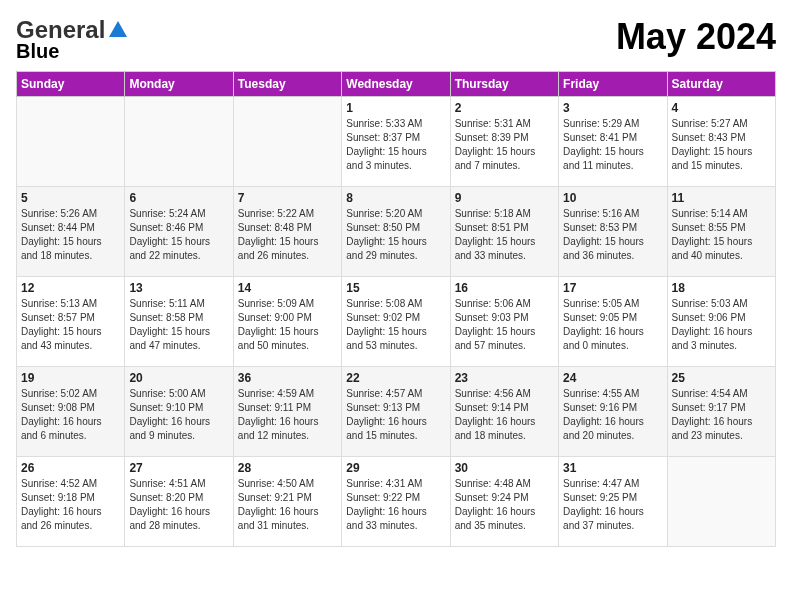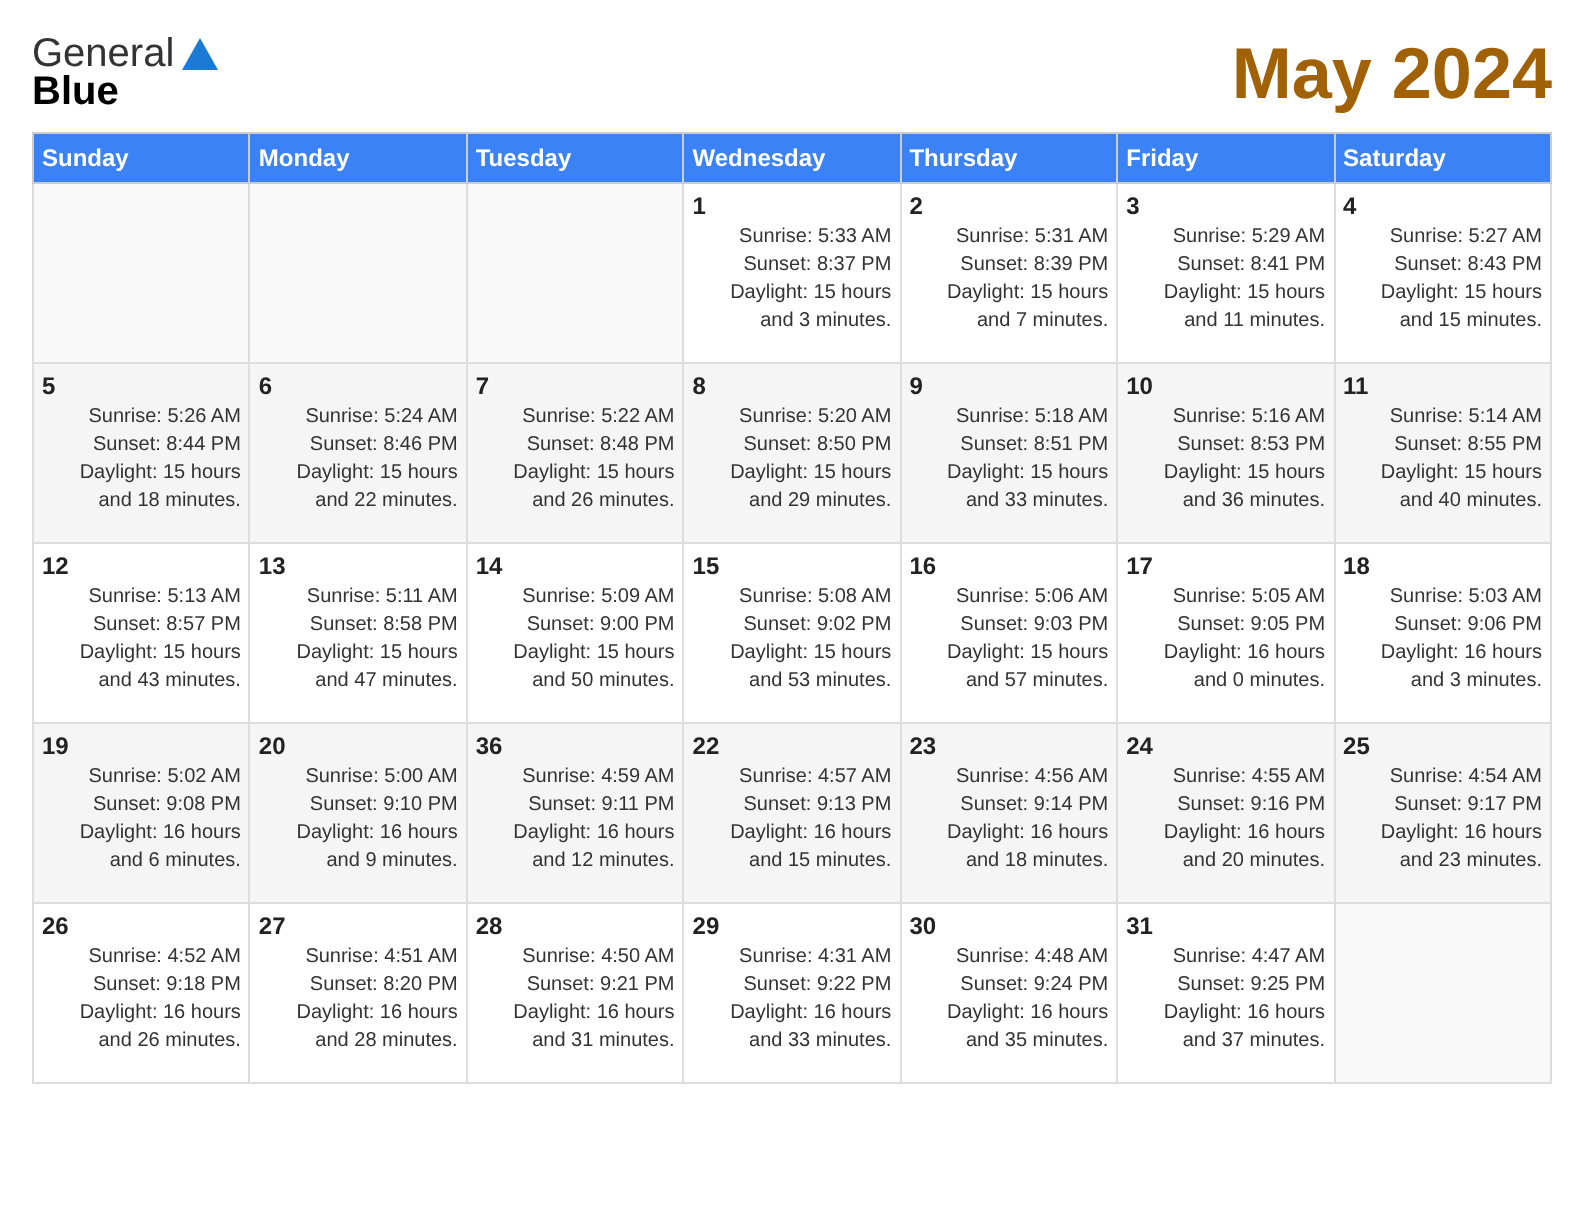--- a/index.html
+++ b/index.html
@@ -20,33 +20,33 @@
       display: flex;
       flex-direction: column;
       align-items: flex-start;
     }
     .title-area {
       text-align: right;
     }
     .month-title {
       font-size: 36px;
       font-weight: bold;
-      color: #a16207;
+      color: #000000;
     }
     .location-title {
       font-size: 16px;
       color: #333;
     }
     table {
       width: 100%;
       border-collapse: collapse;
       table-layout: fixed;
     }
     thead th {
-      background-color: #3b82f6;
+      background-color: #a21caf;
       color: #fff;
       font-size: 12px;
       font-weight: bold;
       padding: 5px 4px;
       text-align: left;
       border: 1px solid #ccc;
     }
     tbody td {
       vertical-align: top;
       font-size: 10px;
@@ -63,33 +63,32 @@
       font-size: 12px;
       font-weight: bold;
       color: #222;
       display: block;
       margin-bottom: 2px;
     }
     .cell-text {
       font-size: 10px;
       line-height: 1.4;
       color: #333;
-      text-align: right;
     }
     .empty-cell {
       background: #f9f9f9;
     }
   </style>
 </head>
 <body>
 
 <div class="header-area">
   <div class="logo">
     <div style="display:flex;align-items:center;">
-      <span style="font-size:20px;font-weight:normal;color:#333;">General</span>
+      <span style="font-size:24px;font-weight:bold;color:#333;">General</span>
       <svg width="22" height="22" viewBox="0 0 22 22" style="margin-left:2px;">
         <polygon points="11,2 20,18 2,18" fill="#1a7ad4"></polygon>
       </svg>
     </div>
     <span style="font-size:20px;font-weight:bold;color:#000000;margin-top:-4px;">Blue</span>
   </div>
   <div class="title-area">
     <div class="month-title">May 2024</div>
   </div>
 </div>

